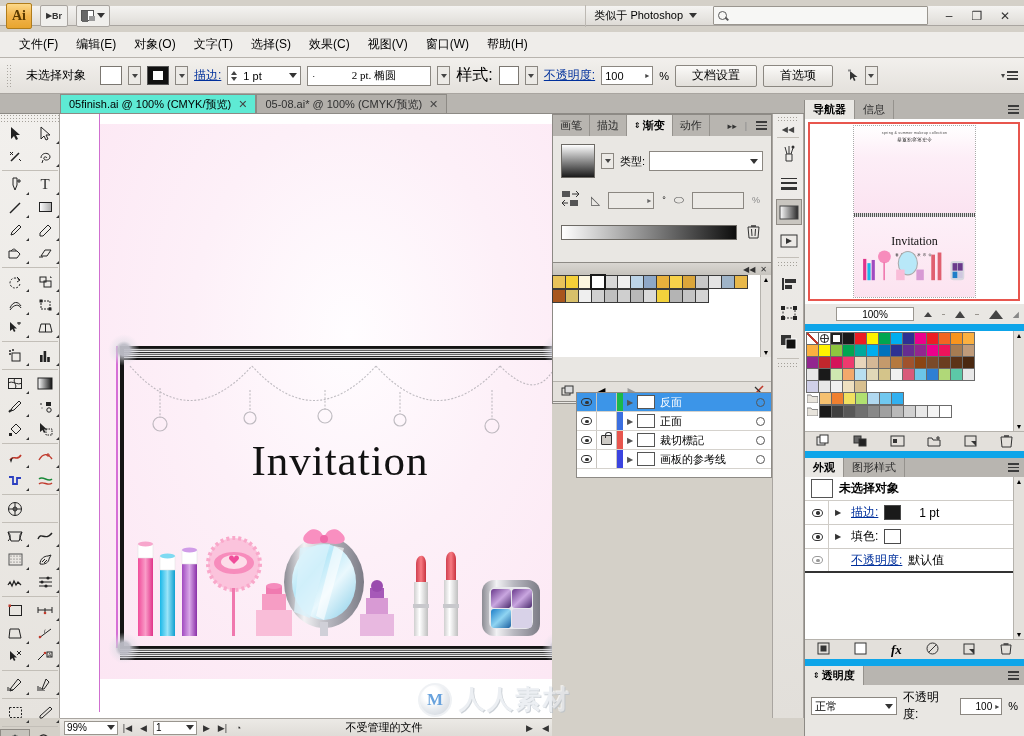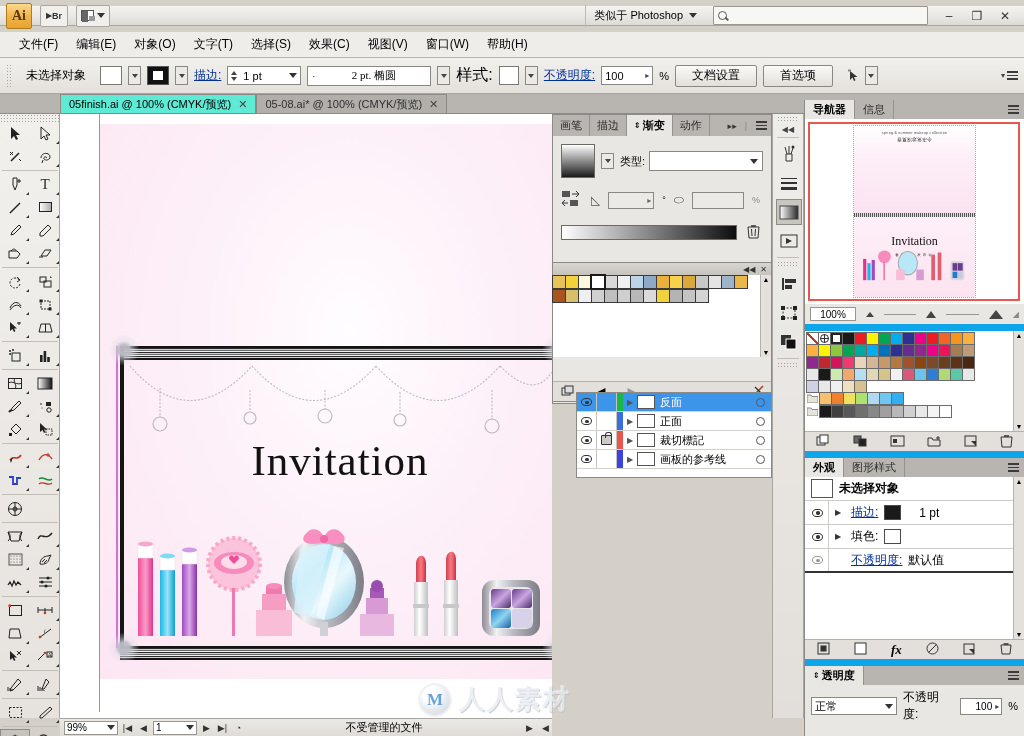--- a/index.html
+++ b/index.html
@@ -250,22 +250,22 @@
     position:absolute; left:804px; top:100px; width:220px; height:636px;
     background:#e9e7e3; border-left:1px solid #8d8a85;
   }
   .rp { border-bottom:7px solid #0ea5e9; }
   .rp-tabs { display:flex; height:19px; background:#b8b5b0; }
   .rp-tab { padding:0 8px; display:flex;align-items:center;font-size:11px;border-right:1px solid #95928d;color:#2b2b2b;}
   .rp-tab.active{ background:#e9e7e3;color:#000;font-weight:bold;}
   .navthumb { background:#fff; position:relative; margin:0; }
   .navred { position:absolute; border:2px solid #e8564e; }
   .nav-foot { height:20px; display:flex; align-items:center; gap:10px; background:#e9e7e3; padding:0 5px; }
-  .navzoom { width:46px;height:14px;border:1px solid #9a968f;background:#fff;font-size:10px;
-    display:flex;align-items:center;justify-content:center; }
+  .navzoom { width:78px;height:14px;border:1px solid #9a968f;background:#fff;font-size:10px;
+    display:flex;align-items:center;justify-content:center;margin-left:26px; }
   .tri-s { width:0;height:0;border-left:4px solid transparent;border-right:4px solid transparent;border-bottom:5px solid #444;}
   .tri-m { width:0;height:0;border-left:5px solid transparent;border-right:5px solid transparent;border-bottom:7px solid #444;}
   .tri-l { width:0;height:0;border-left:7px solid transparent;border-right:7px solid transparent;border-bottom:9px solid #444;}
   .slider-line{flex:1;height:1px;background:#9a968f;}
   .swgrid { display:flex; flex-wrap:wrap; width:196px; }
   .sw2 { width:13px;height:13px;border:1px solid #6b6b6b;margin:0 -1px -1px 0; }
   .sw-foot { height:20px;display:flex;align-items:center;justify-content:space-around;background:#e3e0db;border-top:1px solid #b5b2ac;}
   .app-row { display:flex;align-items:center;height:24px;border-bottom:1px solid #cfccc7;font-size:12px;gap:6px;padding-left:2px;}
   .app-eye { width:22px;display:flex;align-items:center;justify-content:center;border-right:1px solid #cfccc7;height:100%;}
   .app-tri { width:10px;color:#333;font-size:8px; }

